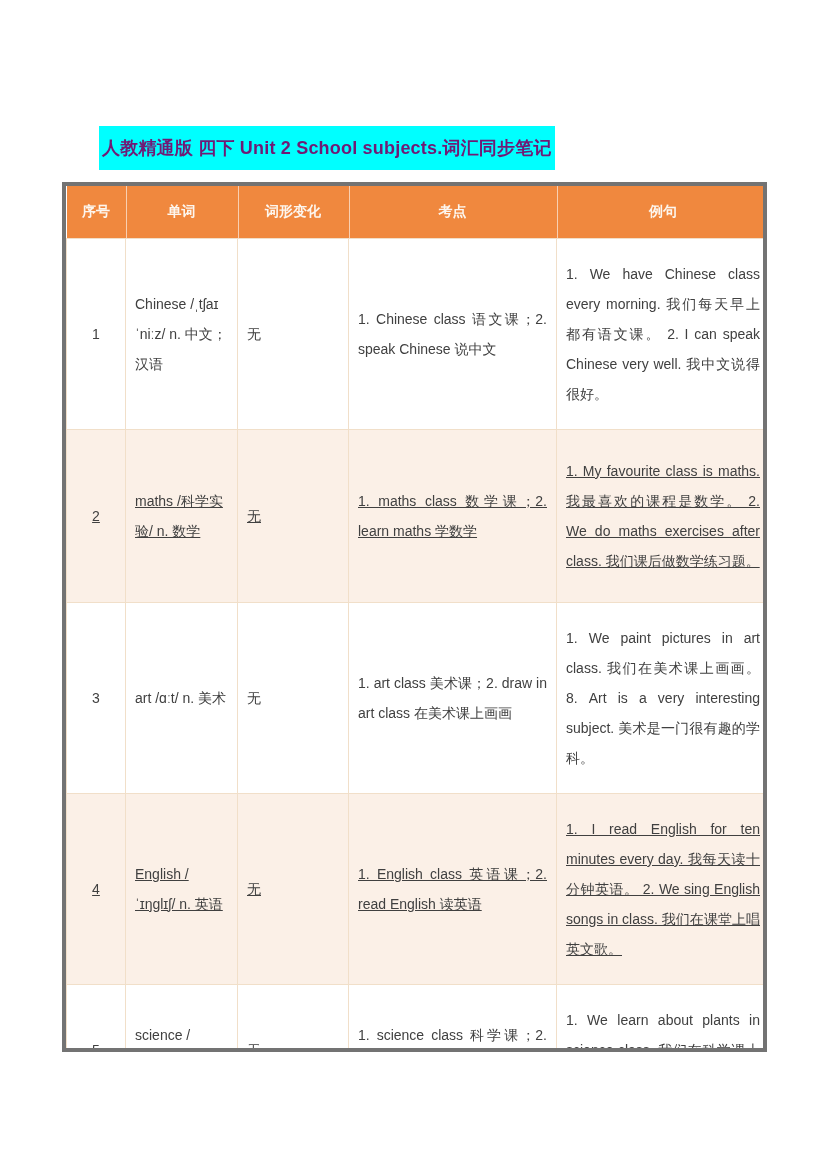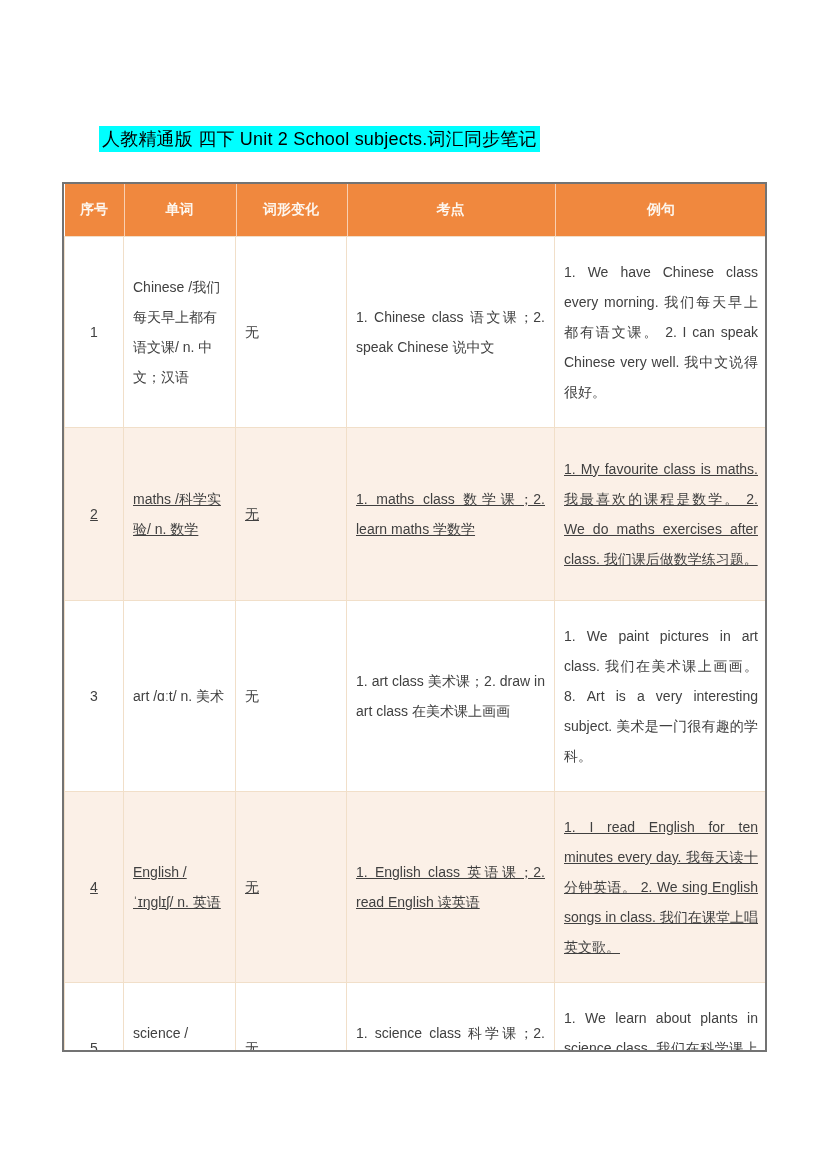--- a/index.html
+++ b/index.html
@@ -11,36 +11,36 @@
     overflow: hidden;
     font-family: "Liberation Sans", "DejaVu Sans", sans-serif;
     color: #404040;
   }
   .doc-title {
     position: absolute;
     left: 99px;
     top: 126px;
     display: inline-block;
     background: #00ffff;
-    color: #000000;
+    color: #701a75;
     font-size: 18px;
-    font-weight: normal;
+    font-weight: bold;
     line-height: 26px;
-    padding: 0 3px;
+    padding: 9px 3px;
     white-space: nowrap;
     letter-spacing: 0.2px;
   }
   .table-wrap {
     position: absolute;
     left: 62px;
     top: 182px;
     width: 705px;
     height: 870px;
     overflow: hidden;
-    border: 2px solid #737373;
+    border: 4px solid #737373;
     box-sizing: border-box;
   }
   table.vocab {
     border-collapse: collapse;
     table-layout: fixed;
     width: 703px;
     font-size: 14px;
   }
   table.vocab td {
     border: 1px solid #f1dfc9;
@@ -99,21 +99,21 @@
           <th>序号</th>
           <th>单词</th>
           <th>词形变化</th>
           <th>考点</th>
           <th>例句</th>
         </tr>
       </thead>
       <tbody>
         <tr class="row-1">
           <td class="col-num">1</td>
-          <td class="col-word">Chinese /我们每天早上都有语文课/ n. 中文；汉语</td>
+          <td class="col-word">Chinese /ˌtʃaɪˈniːz/ n. 中文；汉语</td>
           <td class="col-change">无</td>
           <td class="col-points">1. Chinese class 语文课；2. speak Chinese 说中文</td>
           <td class="col-examples">1. We have Chinese class every morning. 我们每天早上都有语文课。 2. I can speak Chinese very well. 我中文说得很好。</td>
         </tr>
         <tr class="row-2 alt">
           <td class="col-num">2</td>
           <td class="col-word">maths /科学实验/ n. 数学</td>
           <td class="col-change">无</td>
           <td class="col-points">1. maths class 数学课；2. learn maths 学数学</td>
           <td class="col-examples">1. My favourite class is maths. 我最喜欢的课程是数学。 2. We do maths exercises after class. 我们课后做数学练习题。</td>

